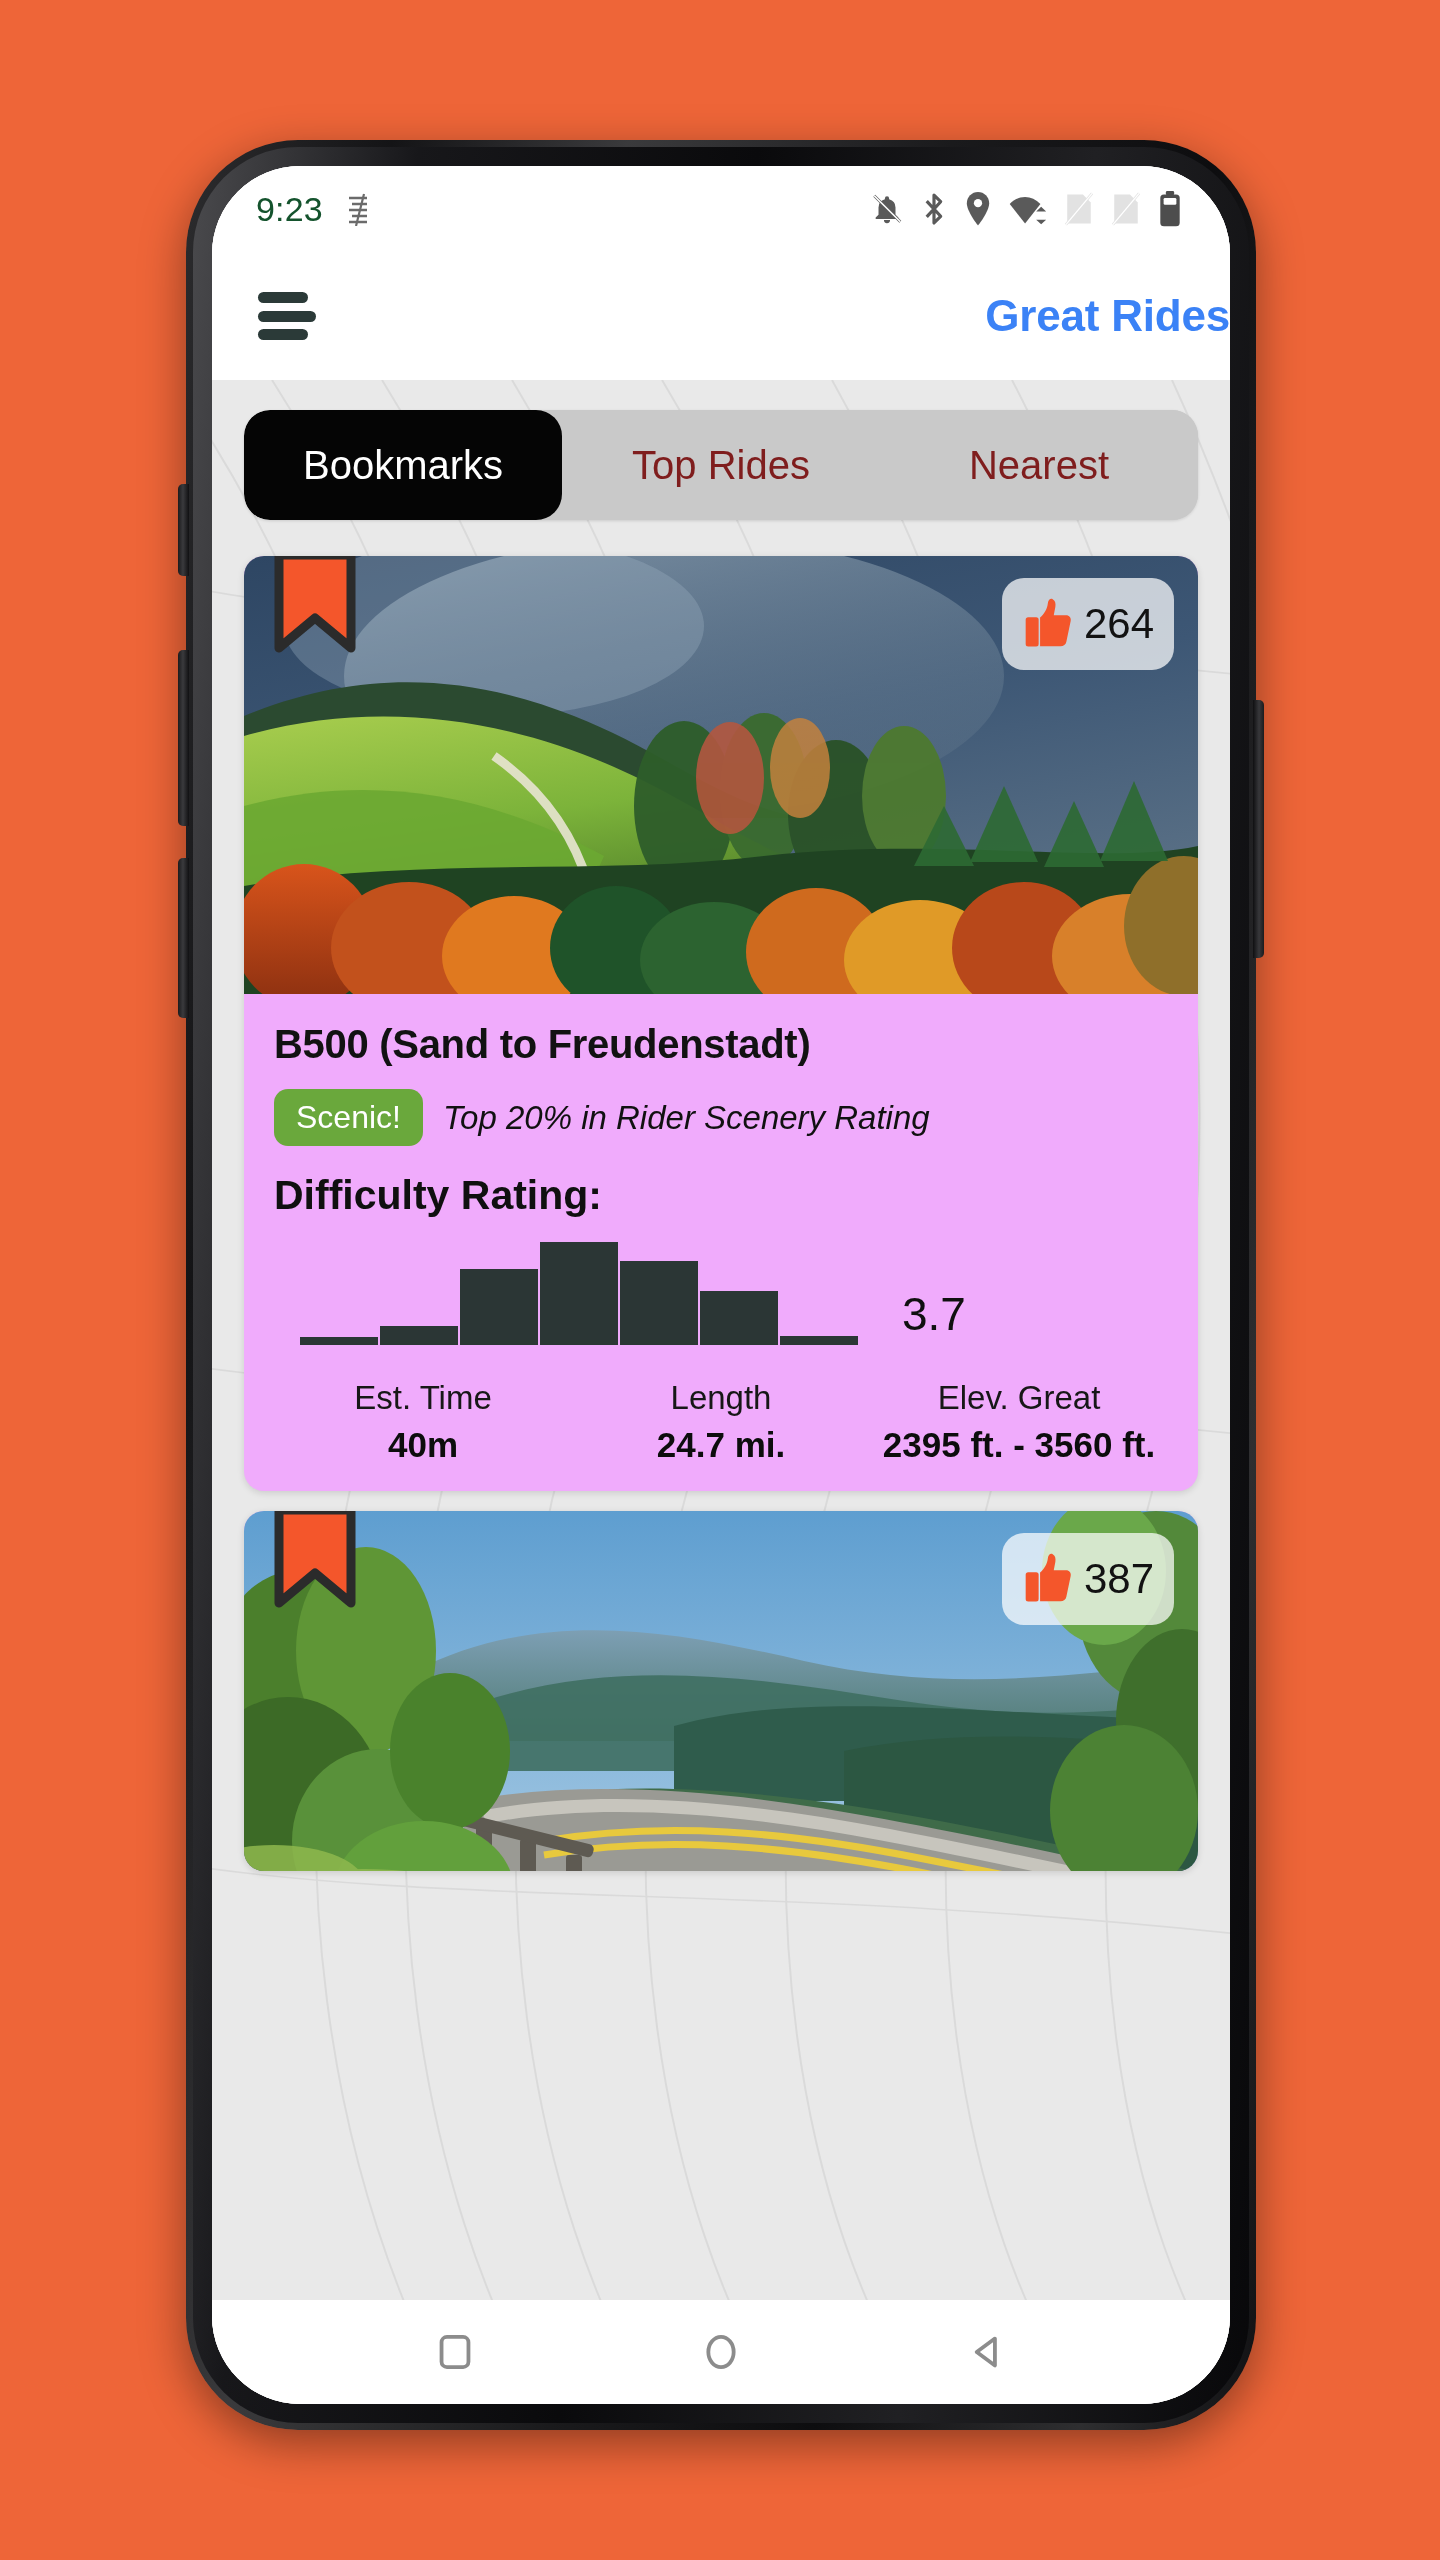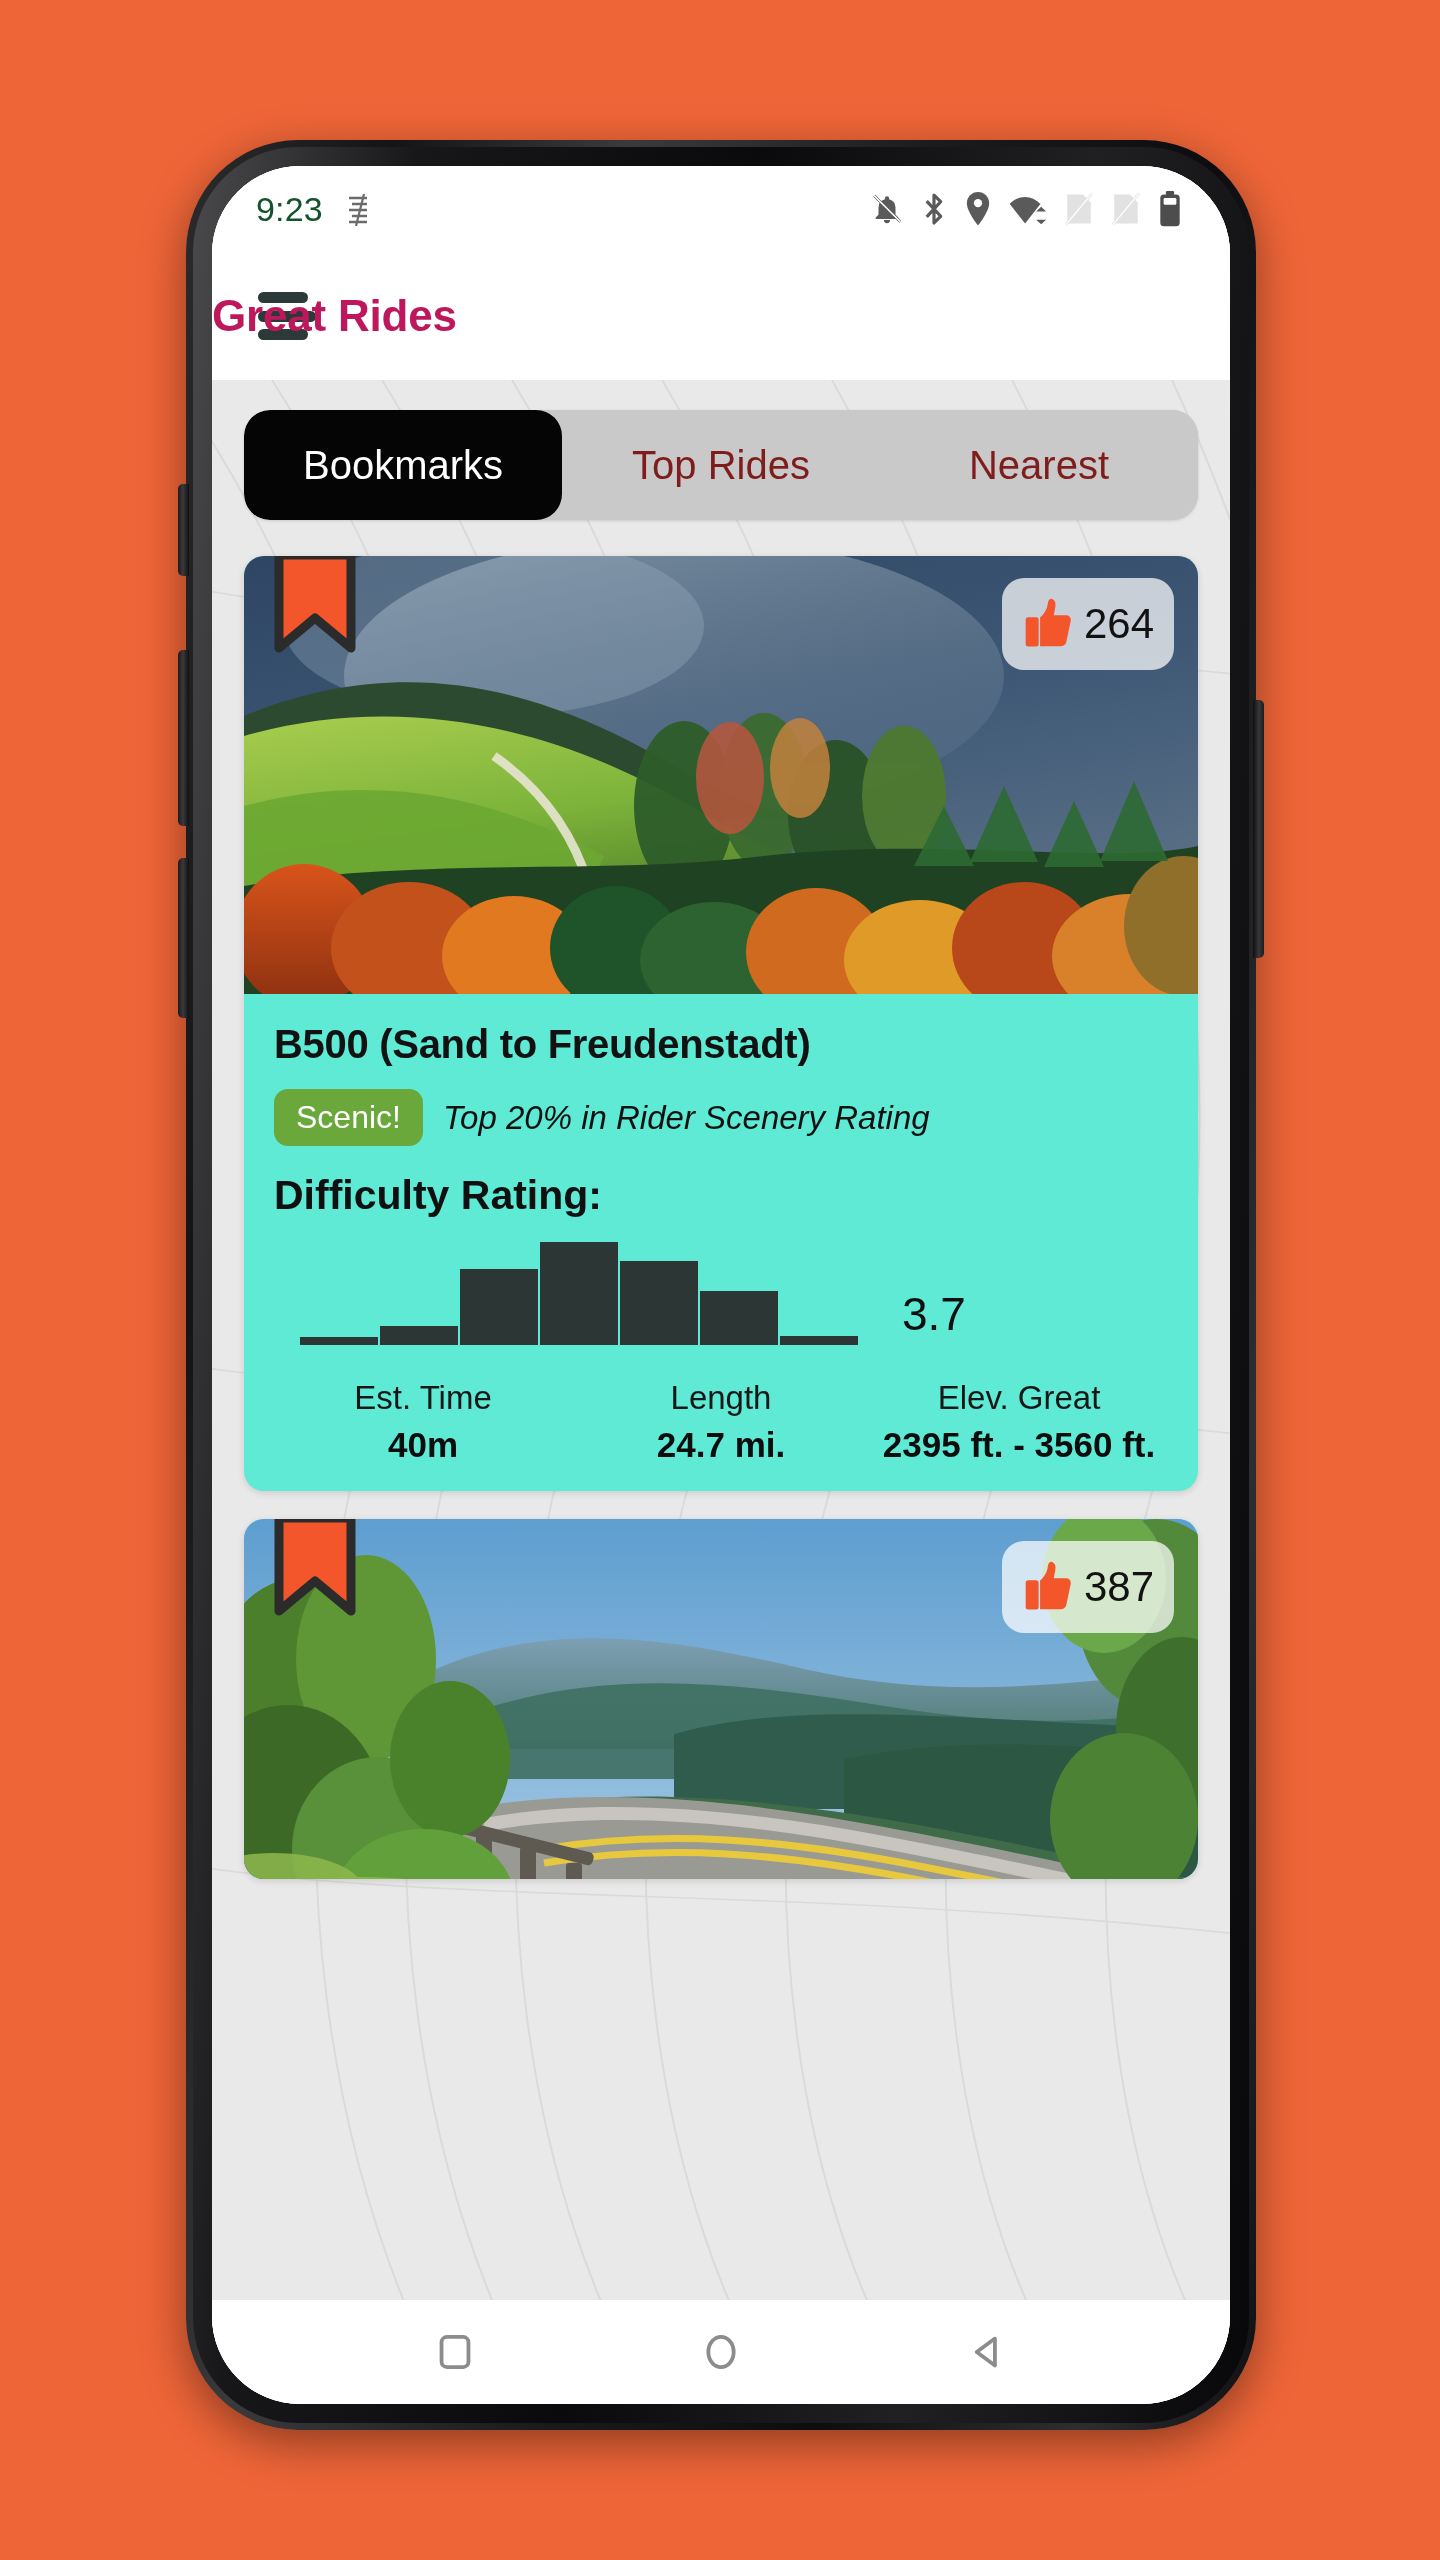--- a/index.html
+++ b/index.html
@@ -121,24 +121,24 @@
     height: 11px;
     border-radius: 6px;
     background: #2b3a38;
   }
   .hamburger span:nth-child(1) { width: 50px; }
   .hamburger span:nth-child(2) { width: 58px; }
   .hamburger span:nth-child(3) { width: 50px; }
   .appbar-title {
     position: absolute;
     left: 0; right: 0;
-    text-align: left;
+    text-align: right;
     font-size: 44px;
     font-weight: bold;
-    color: #be185d;
+    color: #3b82f6;
     letter-spacing: -.2px;
     pointer-events: none;
   }
 
   
   .body-area {
     flex: 1 1 auto;
     position: relative;
     background: #e9e9e9;
     overflow: hidden;
@@ -177,25 +177,25 @@
     background: #c9c9c9;
   }
   .tab.active {
     background: #050505;
     color: #ffffff;
     border-radius: 26px;
   }
 
   
   .card {
-    background: #5eead4;
+    background: #f0abfc;
     border-radius: 20px;
     overflow: hidden;
     box-shadow: 0 2px 7px rgba(0,0,0,.13);
-    margin-bottom: 28px;
+    margin-bottom: 20px;
   }
   .card-media {
     position: relative;
     height: 438px;
     overflow: hidden;
   }
   .card-media.second { height: 360px; }
   .photo { position: absolute; inset: 0; }
 
   

